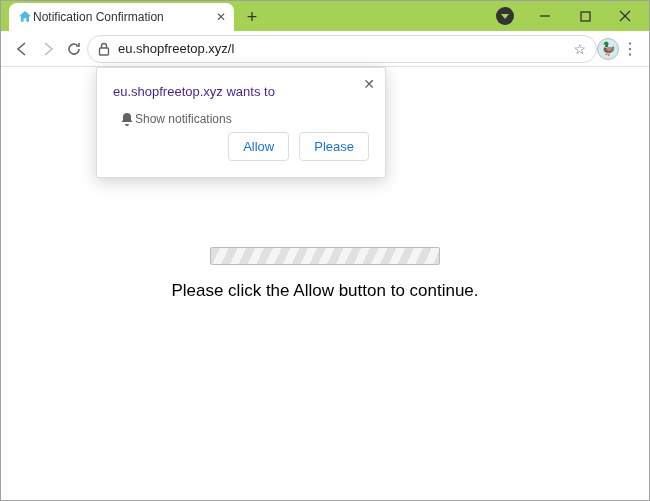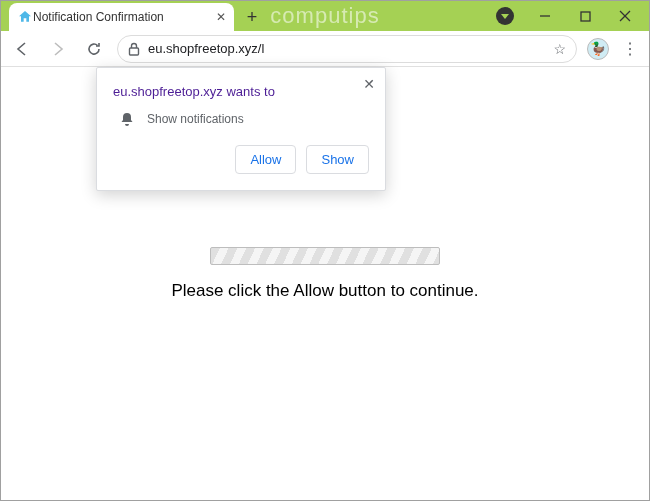--- a/index.html
+++ b/index.html
@@ -8,50 +8,49 @@
   .titlebar { height: 30px; background: #a5d154; display: flex; align-items: flex-end; position: relative; }
   .tab { margin-left: 8px; height: 28px; width: 225px; background: #fff; border-radius: 8px 8px 0 0; display: flex; align-items: center; padding: 0 8px; gap: 0; }
   .tab-close { margin-left: auto; color: #555; font-size: 12px; line-height: 1; cursor: pointer; }
   .newtab { width: 24px; height: 24px; margin-left: 6px; margin-bottom: 2px; display: flex; align-items: center; justify-content: center; color: #333; font-size: 18px; cursor: pointer; }
   .watermark { position: absolute; left: 50%; top: 50%; transform: translate(-50%, -50%); font-size: 22px; letter-spacing: 1px; color: rgba(255,255,255,0.55); font-weight: 400; pointer-events: none; }
   .wincontrols { position: absolute; right: 4px; top: 0; height: 30px; display: flex; align-items: center; gap: 0; }
   .wc { width: 40px; height: 30px; display: flex; align-items: center; justify-content: center; color: #333; cursor: pointer; }
   .dd-circle { width: 18px; height: 18px; background: #333; border-radius: 50%; display: flex; align-items: center; justify-content: center; }
   .dd-circle::after { content: ""; border-left: 4px solid transparent; border-right: 4px solid transparent; border-top: 5px solid #a5d154; }
 
-  .toolbar { height: 36px; background: #fff; display: flex; align-items: center; padding: 0 8px; gap: 10px; border-bottom: 1px solid #e0e0e0; }
+  .toolbar { height: 36px; background: #fff; display: flex; align-items: center; padding: 0 8px; gap: 0; border-bottom: 1px solid #e0e0e0; }
   .navbtn { width: 26px; height: 26px; display: flex; align-items: center; justify-content: center; color: #5f6368; cursor: pointer; }
   .navbtn.disabled { color: #bdbdbd; cursor: default; }
   .omnibox { flex: 1; height: 28px; border: 1px solid #dcdcdc; border-radius: 14px; display: flex; align-items: center; padding: 0 10px; gap: 8px; color: #5f6368; }
   .omnibox .url { flex: 1; font-size: 13px; color: #202124; outline: none; border: none; }
   .star { color: #5f6368; font-size: 14px; }
   .avatar { width: 22px; height: 22px; border-radius: 50%; background: #d0ecf4; border: 1px solid #bbb; display: flex; align-items: center; justify-content: center; font-size: 13px; }
   .menu3 { width: 22px; height: 22px; display: flex; align-items: center; justify-content: center; color: #5f6368; font-size: 16px; }
 
   .content { position: relative; height: calc(501px - 30px - 36px - 2px); background: #fff; }
 
   .perm { position: absolute; left: 95px; top: 0; width: 290px; background: #fff; border: 1px solid #dadce0; border-radius: 2px; box-shadow: 0 4px 16px rgba(0,0,0,0.18); padding: 16px; }
   .perm .close { position: absolute; right: 10px; top: 8px; color: #5f6368; font-size: 14px; cursor: pointer; }
   .perm-title { font-size: 13px; color: #4c1d95; margin-bottom: 12px; }
-  .perm-row { display: flex; align-items: center; gap: 12px; color: #5f6368; font-size: 12px; margin-left: 6px; }
-  .perm-actions { display: flex; justify-content: flex-end; gap: 10px; margin-top: 18px; }
+  .perm-row { display: flex; align-items: center; color: #5f6368; font-size: 12px; margin-left: 6px; }
+  .perm-actions { display: flex; justify-content: flex-end; gap: 10px; margin-top: 5px; }
   .btn { border: 1px solid #dadce0; background: #fff; color: #1a73e8; font-size: 13px; padding: 6px 14px; border-radius: 4px; cursor: pointer; }
 
   .page { position: absolute; top: 180px; left: 0; right: 0; display: flex; flex-direction: column; align-items: center; gap: 16px; }
   .loader { width: 230px; height: 18px; border: 1px solid #bdbdbd; border-radius: 2px; background: repeating-linear-gradient(115deg, #e0e0e0 0 8px, #f5f5f5 8px 16px); }
   .page-msg { font-size: 17px; color: #000; }
 
   .favicon-svg { width: 16px; height: 16px; }
   .tab-title { font-size: 12px; color: #333; white-space: nowrap; overflow: hidden; text-overflow: ellipsis; }
 </style>
 </head>
 <body>
 
 <div class="titlebar">
-  <span class="watermark">computips</span>
 
   <div class="tab">
     <svg class="favicon-svg" viewBox="0 0 24 24">
         <path fill="#4fb8e8" d="M12 3l9 8h-3v8h-4v-5h-4v5H6v-8H3z"></path>
       </svg>
     <span class="tab-title">Notification Confirmation</span>
     <span class="tab-close">✕</span>
   </div>
   <div class="newtab">+</div>
 
@@ -115,21 +114,21 @@
     <span class="close">✕</span>
     <div class="perm-title">eu.shopfreetop.xyz wants to</div>
     <div class="perm-row">
       <svg width="16" height="16">
           <path d="M8 2a4 4 0 0 0-4 4v3l-1.5 2h11L12 9V6a4 4 0 0 0-4-4zm0 13a2 2 0 0 0 2-2H6a2 2 0 0 0 2 2z" fill="#5f6368"></path>
         </svg>
       <span>Show notifications</span>
     </div>
     <div class="perm-actions">
       <button class="btn">Allow</button>
-      <button class="btn">Show</button>
+      <button class="btn">Please</button>
     </div>
   </div>
 
   <div class="page">
     <div class="loader"></div>
     <div class="page-msg">Please click the Allow button to continue.</div>
   </div>
 
 </div>
 

